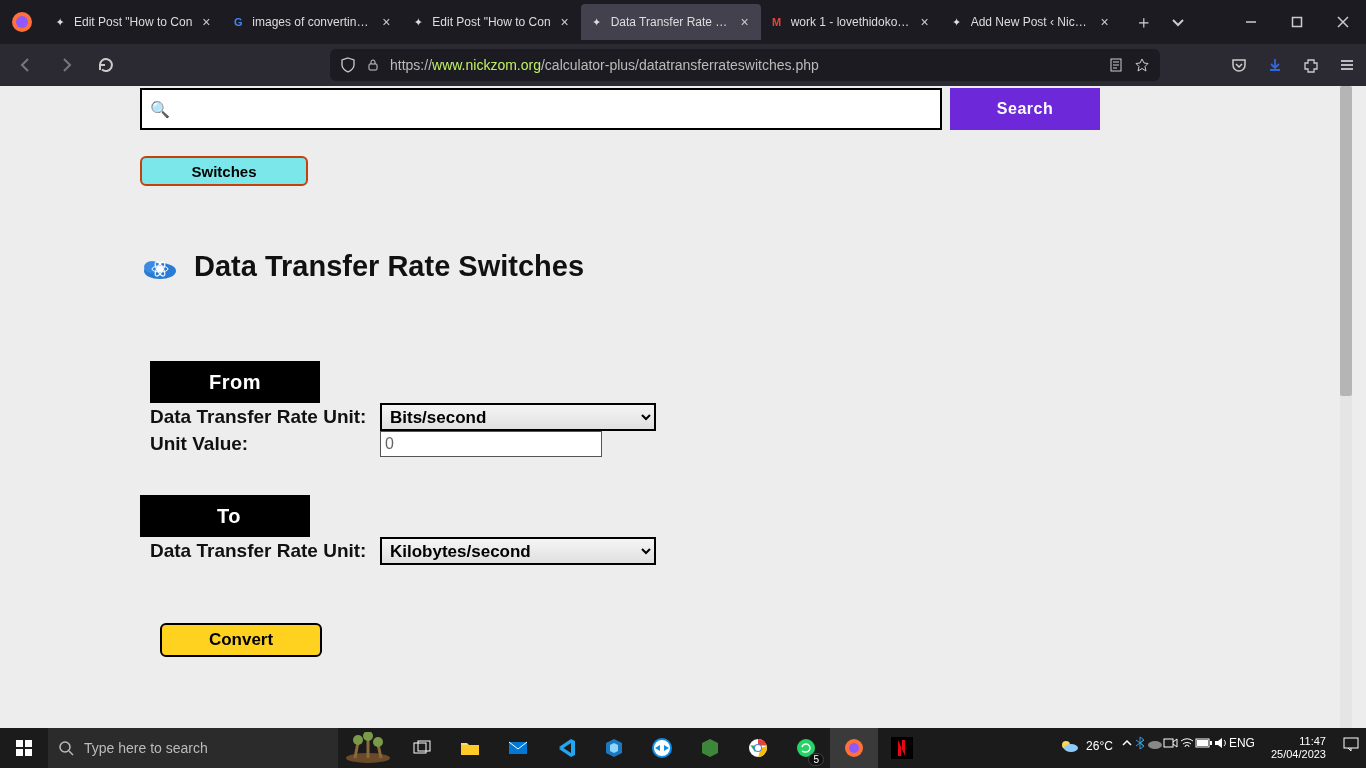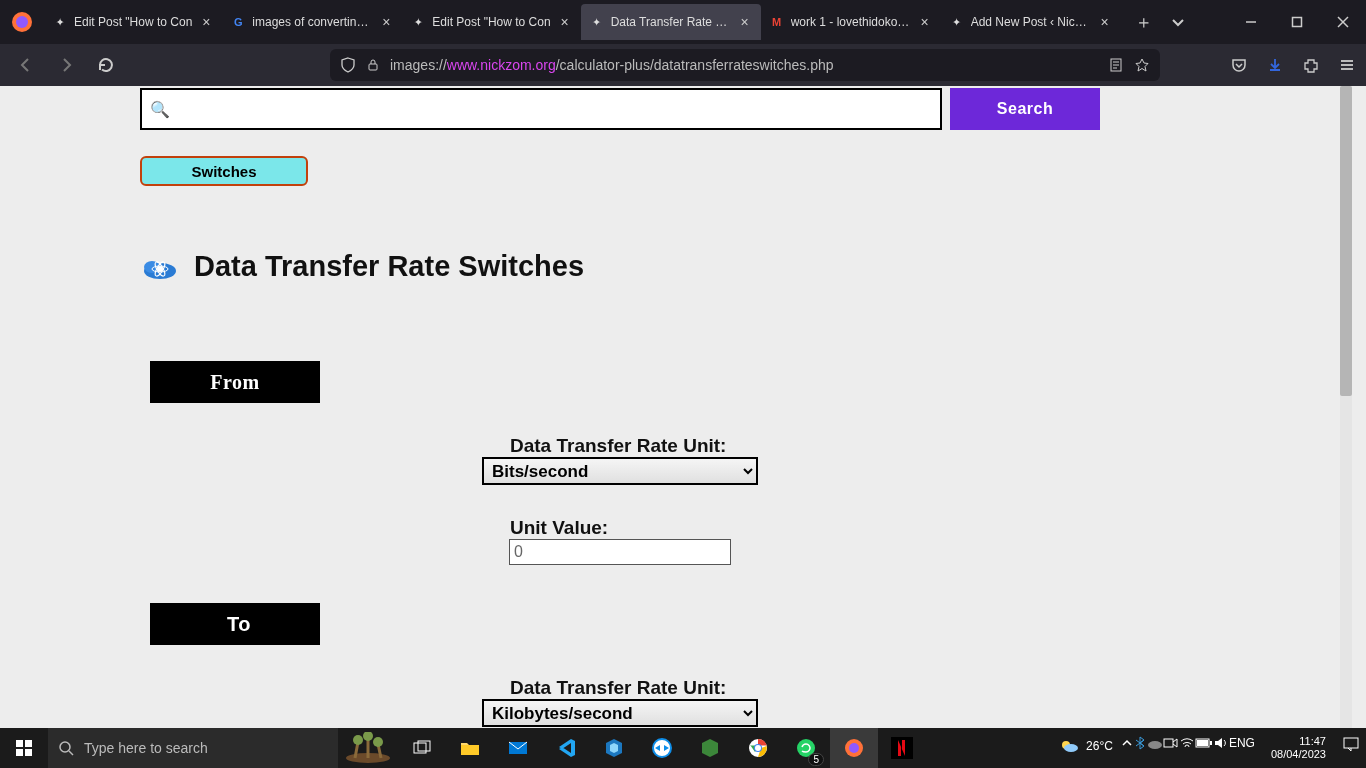--- a/index.html
+++ b/index.html
@@ -14,37 +14,37 @@
 .tab .tablabel{flex:1;white-space:nowrap;overflow:hidden;text-overflow:ellipsis;}
 .tab .close{width:16px;height:16px;display:flex;align-items:center;justify-content:center;color:#ccc;font-size:14px;}
 .tabs-rest{display:flex;align-items:center;gap:18px;padding:0 14px;color:#ccc;}
 .win-controls{margin-left:auto;display:flex;}
 .win-btn{width:46px;height:44px;display:flex;align-items:center;justify-content:center;color:#ccc;}
 .toolbar{height:42px;background:#2b2a33;display:flex;align-items:center;padding:0 10px;gap:8px;}
 .tbtn{width:32px;height:32px;display:flex;align-items:center;justify-content:center;color:#bbb;border-radius:4px;}
 .urlbar{flex:0 0 830px;margin-left:200px;height:32px;background:#1c1b22;border-radius:6px;display:flex;align-items:center;padding:0 10px;gap:10px;color:#bbb;font-size:14px;}
 .urlbar .lock{color:#ccc;}
 .urlbar .urltext{flex:1;white-space:nowrap;overflow:hidden;}
-.urlbar .urlhost{color:#d946ef;}
+.urlbar .urlhost{color:#bef264;}
 .right-icons{margin-left:auto;display:flex;gap:18px;align-items:center;color:#ccc;}
 .page-wrap{position:relative;height:calc(768px - 44px - 42px - 40px);background:#ededed;overflow:hidden;}
 .page-scroll{position:absolute;top:0;right:14px;width:12px;height:100%;background:#e5e5e5;}
 .page-thumb{position:absolute;top:0;right:14px;width:12px;height:310px;background:#b5b5b5;border-radius:2px;}
 .content{width:960px;margin-left:140px;padding-top:2px;}
 .searchrow{display:flex;gap:8px;}
 .searchbox{flex:1;height:42px;border:2px solid #000;background:#fff;display:flex;align-items:center;padding:0 8px;gap:6px;}
 .searchbox input{border:none;outline:none;flex:1;font-size:17px;background:transparent;}
 .searchbtn{width:150px;height:42px;background:#6d28d9;color:#fff;border:none;font-weight:700;font-size:16px;letter-spacing:0.5px;}
 .switches-btn{margin-top:26px;width:168px;height:30px;background:#7be7ea;border:2px solid #c2410c;border-radius:6px;font-weight:700;font-size:15px;display:flex;align-items:center;justify-content:center;}
 .heading-row{margin-top:64px;display:flex;align-items:center;gap:14px;}
 .cloud-icon{width:40px;height:28px;}
 .heading{font-size:29px;font-weight:800;color:#111;}
 .label-box{margin-top:78px;width:170px;height:42px;background:#000;color:#fff;font-weight:800;font-size:20px;display:flex;align-items:center;justify-content:center;letter-spacing:0.5px;}
 .label-box.to{margin-top:38px;width:170px;}
-.form-row{display:flex;align-items:center;margin-top:32px;flex-direction:column;}
+.form-row{display:flex;align-items:center;}
 .form-row .flabel{width:240px;font-size:19px;font-weight:700;color:#111;padding-left:10px;}
 .select{width:276px;height:28px;border:2px solid #000;background:linear-gradient(#f5f5f5,#e0e0e0);font-size:17px;font-weight:600;padding-left:4px;}
 .numinput{width:222px;height:26px;border:1px solid #555;font-size:16px;padding:0 4px;color:#666;}
 .convert-btn{margin-top:58px;margin-left:20px;width:162px;height:34px;background:#ffd21f;border:2px solid #000;border-radius:6px;font-weight:800;font-size:17px;}
 .taskbar{height:40px;background:#1b1b1b;display:flex;align-items:center;color:#fff;font-size:12px;position:relative;}
 .start{width:48px;height:40px;display:flex;align-items:center;justify-content:center;}
 .search-tb{height:40px;width:290px;background:#2b2b2b;display:flex;align-items:center;padding:0 10px;gap:10px;color:#bbb;font-size:14px;}
 .tb-icons{display:flex;align-items:center;height:40px;}
 .tb-icon{width:48px;height:40px;display:flex;align-items:center;justify-content:center;font-size:18px;}
 .tb-right{margin-left:auto;display:flex;align-items:flex-start;gap:8px;padding-right:6px;}
@@ -147,21 +147,21 @@
           <path d="M8 1 L14 3 V8 C14 12 8 15 8 15 C8 15 2 12 2 8 V3 Z" stroke="#ccc" stroke-width="1.3" fill="none"></path>
         </svg>
       </span>
     <span class="lock">
         <svg width="14" height="14" viewBox="0 0 14 14">
           <rect x="3" y="6" width="8" height="6" rx="1" stroke="#ccc" fill="none"></rect>
           <path d="M5 6 V4 a2 2 0 0 1 4 0 V6" stroke="#ccc" fill="none"></path>
         </svg>
       </span>
     <span class="urltext">
-      <span>images://</span><span class="urlhost">www.nickzom.org</span><span>/calculator-plus/datatransferrateswitches.php</span>
+      <span>https://</span><span class="urlhost">www.nickzom.org</span><span>/calculator-plus/datatransferrateswitches.php</span>
     </span>
     <span>
         <svg width="16" height="16" viewBox="0 0 16 16">
           <rect x="3" y="2" width="10" height="12" stroke="#ccc" fill="none"></rect>
           <line x1="5" y1="5" x2="11" y2="5" stroke="#ccc"></line>
           <line x1="5" y1="8" x2="11" y2="8" stroke="#ccc"></line>
           <line x1="5" y1="11" x2="9" y2="11" stroke="#ccc"></line>
         </svg>
       </span>
     <span>
@@ -215,35 +215,35 @@
             <ellipse cx="12" cy="14" rx="8" ry="6" fill="#3a8be4"></ellipse>
             <circle cx="20" cy="16" r="3" fill="#fff"></circle>
             <ellipse cx="20" cy="16" rx="8" ry="3" stroke="#fff" fill="none"></ellipse>
             <ellipse cx="20" cy="16" rx="8" ry="3" stroke="#fff" fill="none" transform="rotate(60 20 16)"></ellipse>
             <ellipse cx="20" cy="16" rx="8" ry="3" stroke="#fff" fill="none" transform="rotate(-60 20 16)"></ellipse>
           </svg>
       </span>
       <h1 class="heading">Data Transfer Rate Switches</h1>
     </div>
 
-    <div class="label-box" style="margin-left:10px;font-family:Liberation Serif, serif;">From</div>
+    <div class="label-box" style="margin-left:10px;">From</div>
 
     <div class="form-row">
       <div class="flabel">Data Transfer Rate Unit:</div>
       <select class="select">
         <option>Bits/second</option>
       </select>
     </div>
 
     <div class="form-row">
       <div class="flabel">Unit Value:</div>
       <input class="numinput" value="0" style="">
     </div>
 
-    <div class="label-box to" style="margin-left:10px;padding-left:8px;">To</div>
+    <div class="label-box to" style="padding-left:8px;">To</div>
 
     <div class="form-row">
       <div class="flabel">Data Transfer Rate Unit:</div>
       <select class="select">
         <option>Kilobytes/second</option>
       </select>
     </div>
 
     <button class="convert-btn">Convert</button>
   </div>
@@ -394,21 +394,21 @@
       <span>
           <svg width="16" height="16" viewBox="0 0 16 16">
             <path d="M2 6 h3 l4 -3 v10 l-4 -3 h-3 z" fill="#fff"></path>
             <path d="M11 5 a4 4 0 0 1 0 6" stroke="#fff" fill="none"></path>
           </svg>
         </span>
       <span style="font-size:12px;">ENG</span>
     </div>
     <div class="tb-clock">
       <div>11:47</div>
-      <div>08/04/2023</div>
+      <div>25/04/2023</div>
     </div>
     <span>
         <svg width="18" height="18" viewBox="0 0 18 18">
           <rect x="2" y="3" width="14" height="10" stroke="#fff" fill="none"></rect>
           <path d="M6 13 L9 16 L9 13" stroke="#fff" fill="none"></path>
         </svg>
       </span>
   </div>
 </div>
 

